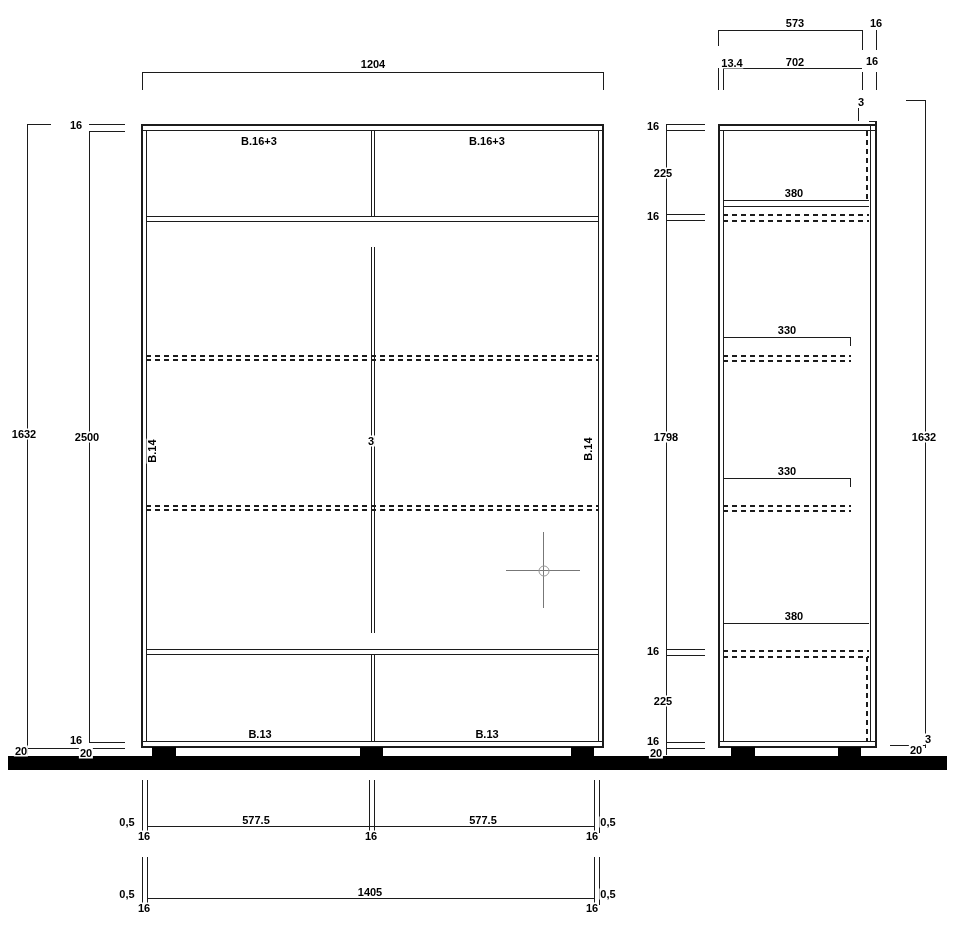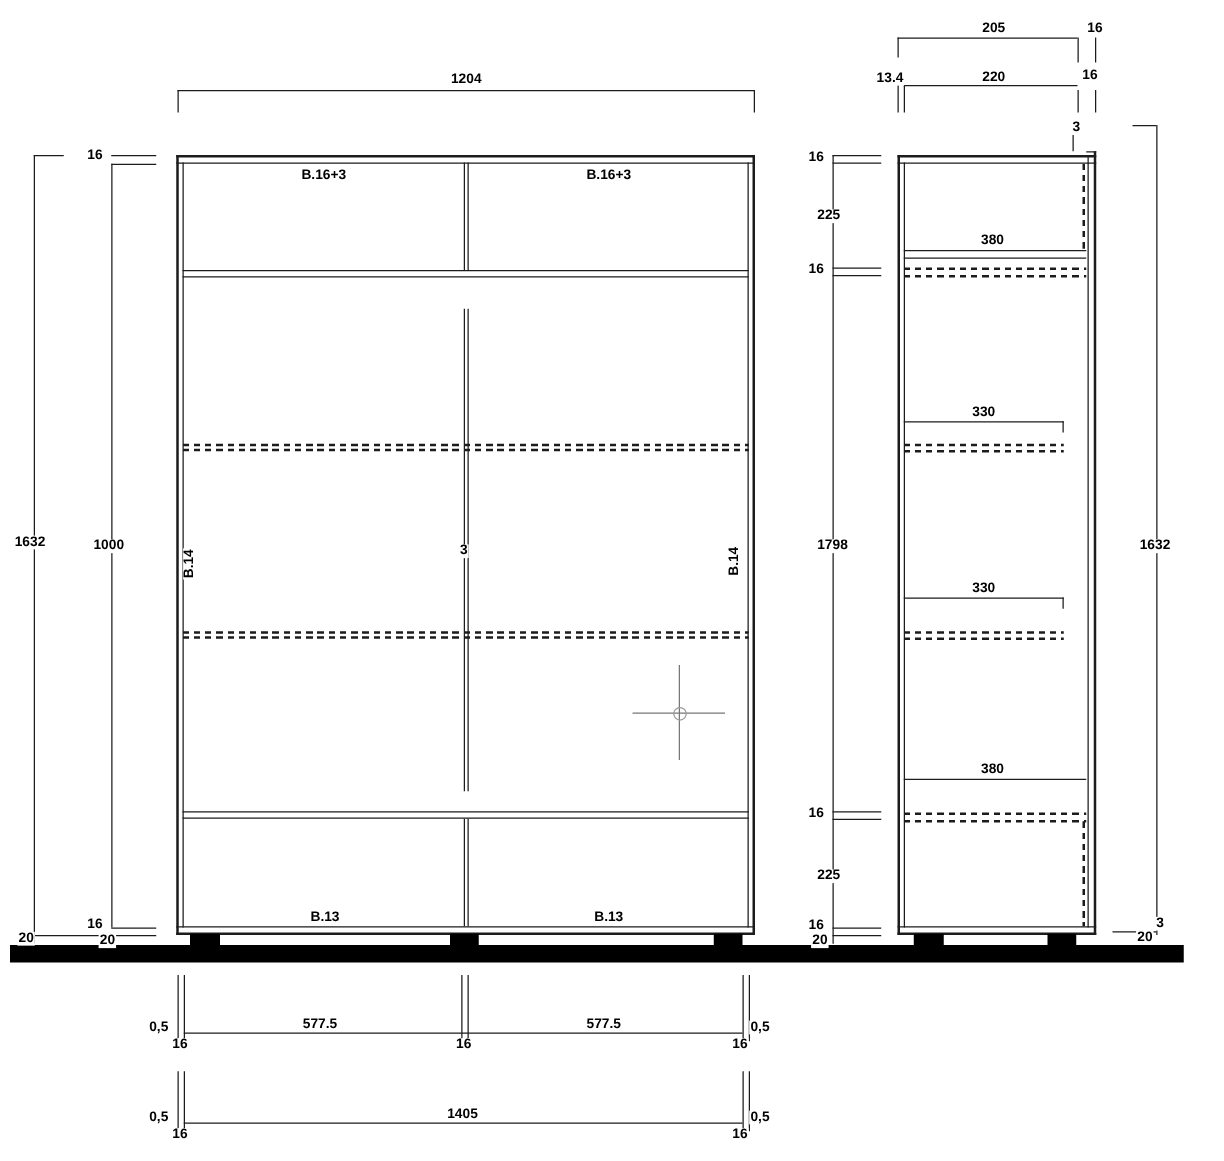--- a/index.html
+++ b/index.html
@@ -110,21 +110,21 @@
   <div class="h" style="left:27px;top:124px;width:24px;height:1px;"></div>
   <div class="h" style="left:27px;top:748px;width:98px;height:1px;"></div>
   <div class="lbl" style="left:24px;top:434px;">1632</div>
   <div class="lbl" style="left:21px;top:751px;">20</div>
 
   <div class="v" style="left:89px;top:131px;width:1px;height:611px;"></div>
   <div class="h" style="left:89px;top:124px;width:36px;height:1px;"></div>
   <div class="h" style="left:89px;top:131px;width:36px;height:1px;"></div>
   <div class="h" style="left:89px;top:742px;width:36px;height:1px;"></div>
   <div class="lbl" style="left:76px;top:125px;">16</div>
-  <div class="lbl" style="left:87px;top:437px;">1000</div>
+  <div class="lbl" style="left:87px;top:437px;">2500</div>
   <div class="lbl" style="left:76px;top:740px;">16</div>
   <div class="lbl" style="left:86px;top:753px;">20</div>
 
   <div class="v" style="left:666px;top:124px;width:1px;height:631px;"></div>
   <div class="h" style="left:666px;top:124px;width:39px;height:1px;"></div>
   <div class="h" style="left:666px;top:130px;width:39px;height:1px;"></div>
   <div class="h" style="left:666px;top:214px;width:39px;height:1px;"></div>
   <div class="h" style="left:666px;top:220px;width:39px;height:1px;"></div>
   <div class="h" style="left:666px;top:649px;width:39px;height:1px;"></div>
   <div class="h" style="left:666px;top:655px;width:39px;height:1px;"></div>
@@ -136,30 +136,30 @@
   <div class="lbl" style="left:666px;top:437px;">1798</div>
   <div class="lbl" style="left:653px;top:651px;">16</div>
   <div class="lbl" style="left:663px;top:701px;">225</div>
   <div class="lbl" style="left:653px;top:741px;">16</div>
   <div class="lbl" style="left:656px;top:753px;">20</div>
 
   <div class="h" style="left:718px;top:30px;width:144px;height:1px;"></div>
   <div class="v" style="left:718px;top:30px;width:1px;height:16px;"></div>
   <div class="v" style="left:862px;top:30px;width:1px;height:20px;"></div>
   <div class="v" style="left:876px;top:30px;width:1px;height:20px;"></div>
-  <div class="lbl" style="left:795px;top:23px;">205</div>
+  <div class="lbl" style="left:795px;top:23px;">573</div>
   <div class="lbl" style="left:876px;top:23px;">16</div>
 
   <div class="h" style="left:723px;top:68px;width:139px;height:1px;"></div>
   <div class="v" style="left:718px;top:68px;width:1px;height:22px;"></div>
   <div class="v" style="left:723px;top:68px;width:1px;height:22px;"></div>
   <div class="v" style="left:862px;top:72px;width:1px;height:18px;"></div>
   <div class="v" style="left:876px;top:72px;width:1px;height:18px;"></div>
-  <div class="lbl" style="left:712px;top:63px;">13.4</div>
-  <div class="lbl" style="left:795px;top:62px;">220</div>
+  <div class="lbl" style="left:732px;top:63px;">13.4</div>
+  <div class="lbl" style="left:795px;top:62px;">702</div>
   <div class="lbl" style="left:872px;top:61px;">16</div>
 
   <div class="v" style="left:858px;top:108px;width:1px;height:13px;"></div>
   <div class="lbl" style="left:861px;top:102px;">3</div>
 
   <div class="v" style="left:925px;top:100px;width:1px;height:648px;"></div>
   <div class="h" style="left:906px;top:100px;width:19px;height:1px;"></div>
   <div class="h" style="left:890px;top:745px;width:35px;height:1px;"></div>
   <div class="lbl" style="left:924px;top:437px;">1632</div>
   <div class="lbl" style="left:928px;top:739px;">3</div>

